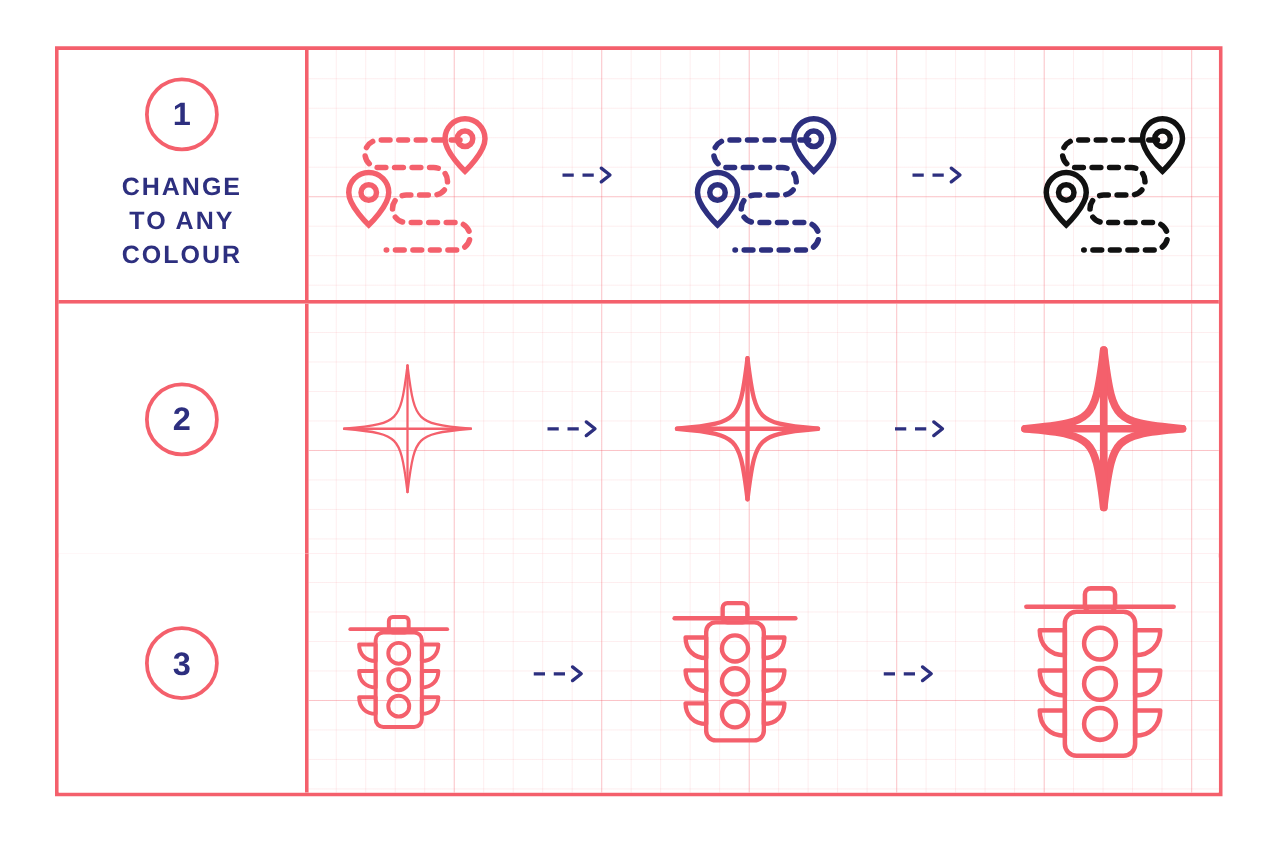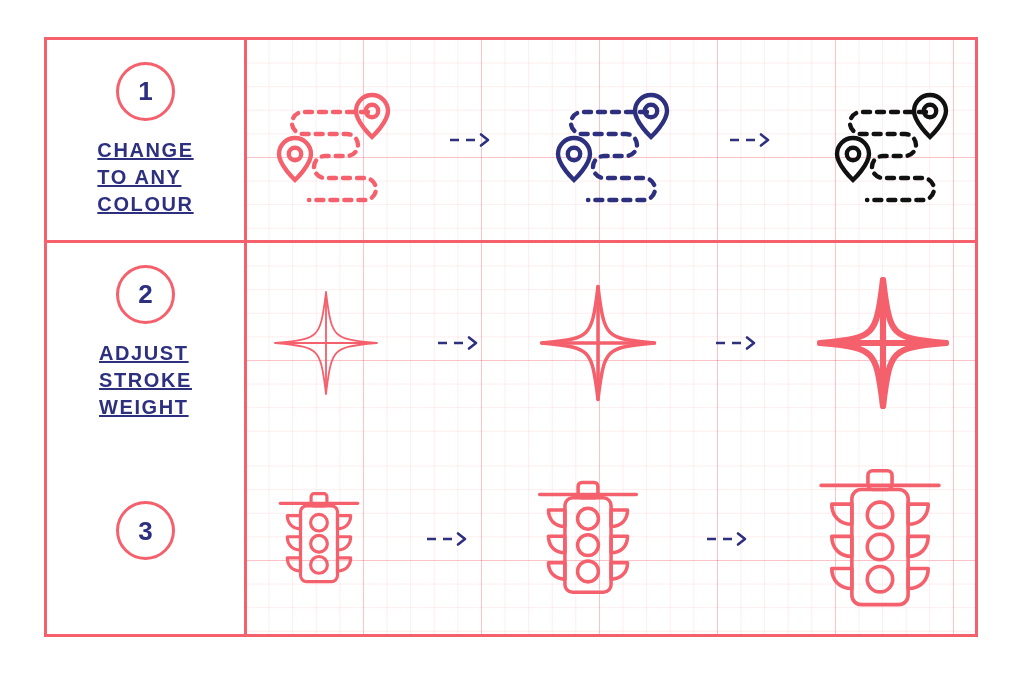--- a/index.html
+++ b/index.html
@@ -56,23 +56,23 @@
     letter-spacing:0;
     line-height:1;
     margin-bottom:16px;
   }
   .label-text{
     color:#2d2f7f;
     font-size:20px;
     font-weight:bold;
     letter-spacing:1.6px;
     line-height:1.36;
+    text-align:center;
     text-transform:uppercase;
     white-space:pre-line;
-    text-decoration:underline;
   }
 
   
   .demo-cell{
     flex:1 1 auto;
     position:relative;
     background-color:#ffffff;
     background-image:
       linear-gradient(to right,  rgba(244,96,108,0.30) 1px, transparent 1px),
       linear-gradient(to bottom, rgba(244,96,108,0.30) 1px, transparent 1px),
@@ -188,23 +188,20 @@
         </div>
 
       </div>
     </div>
 
     <div class="row row-2">
       <div class="label-cell">
         <div class="badge">
           <span>2</span>
         </div>
-        <div class="label-text">ADJUST
-STROKE
-WEIGHT</div>
       </div>
 
       <div class="demo-cell">
 
         <div class="slot">
           <span class="icon-wrap">
             <svg width="108" height="108" viewBox="0 0 100 100">
               <g fill="none" stroke="#f4606c" stroke-width="1.7" stroke-linejoin="round" stroke-linecap="round">
                 <path d="M50 3 C53 28 55 36 60 41 C65 46 73 48 97 50 C73 52 65 54 60 59 C55 64 53 72 50 97 C47 72 45 64 40 59 C35 54 27 52 3 50 C27 48 35 46 40 41 C45 36 47 28 50 3 Z"></path>
                 <line x1="50" y1="3" x2="50" y2="97"></line>

